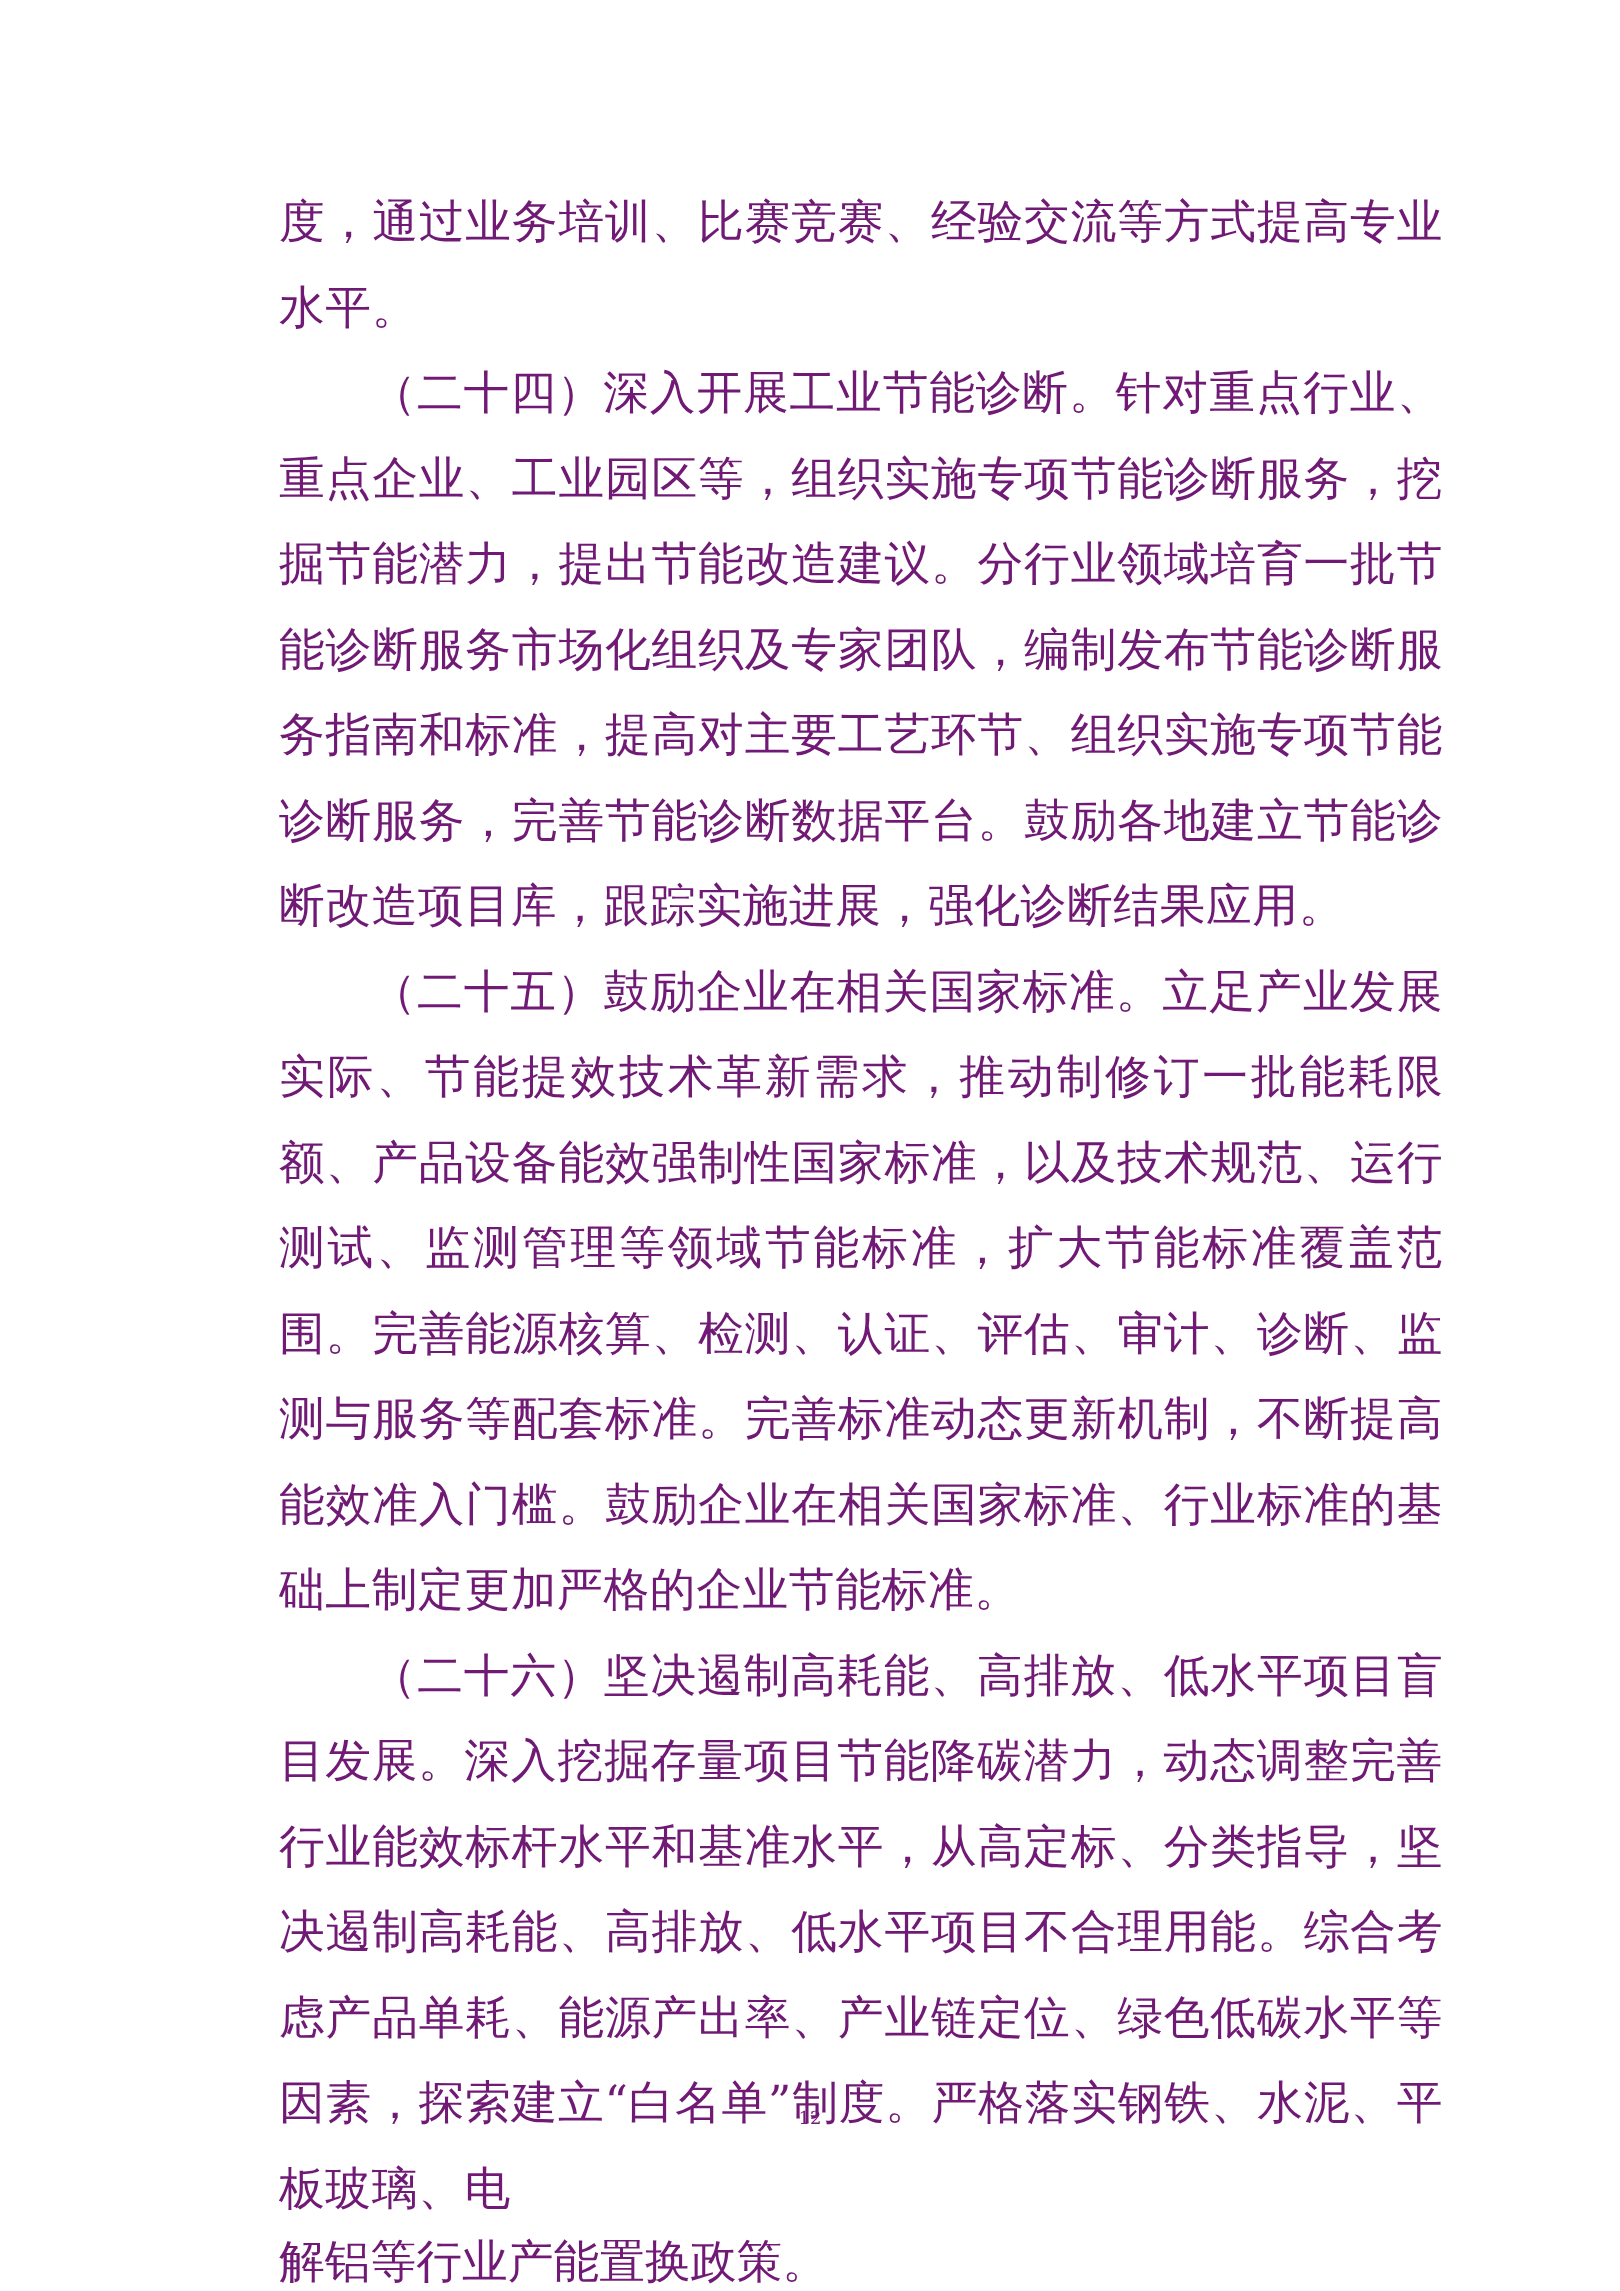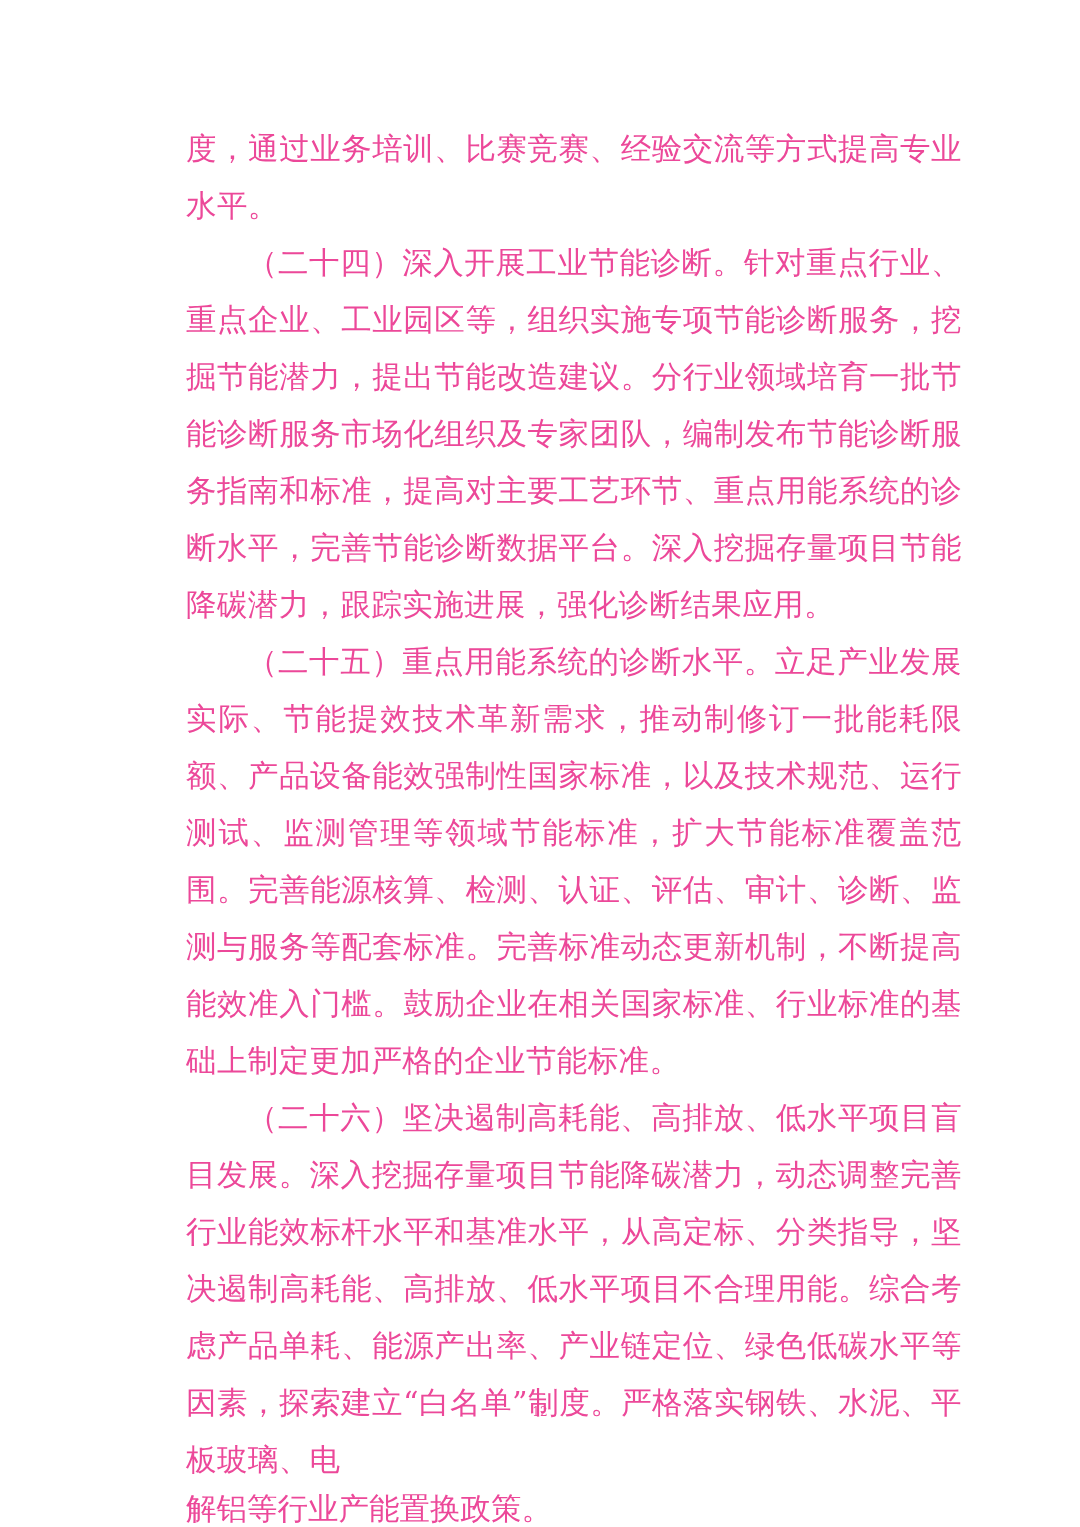--- a/index.html
+++ b/index.html
@@ -8,21 +8,21 @@
     background: #ffffff;
   }
   .page {
     position: relative;
     width: 1012px;
     height: 1527px;
     background: #ffffff;
     margin: 0 auto;
     overflow: hidden;
     font-family: "DejaVu Serif", "Liberation Serif", serif;
-    color: #ec4899;
+    color: #701a75;
   }
   .content {
     position: absolute;
     left: 152px;
     top: 120px;
     width: 776px;
   }
   p.para {
     margin: 0 0 0 0;
     font-size: 30.5px;
@@ -65,25 +65,25 @@
 
 <div class="page">
 
   <div class="content">
 
     <p class="para">
       <span>度，通过业务培训、比赛竞赛、经验交流等方式提高专业水平。</span>
     </p>
 
     <p class="para indent">
-      <span class="lead">（二十四）深入开展工业节能诊断。</span><span>针对重点行业、重点企业、工业园区等，组织实施专项节能诊断服务，挖掘节能潜力，提出节能改造建议。分行业领域培育一批节能诊断服务市场化组织及专家团队，编制发布节能诊断服务指南和标准，提高对主要工艺环节、重点用能系统的诊断水平，完善节能诊断数据平台。深入挖掘存量项目节能降碳潜力，跟踪实施进展，强化诊断结果应用。</span>
+      <span class="lead">（二十四）深入开展工业节能诊断。</span><span>针对重点行业、重点企业、工业园区等，组织实施专项节能诊断服务，挖掘节能潜力，提出节能改造建议。分行业领域培育一批节能诊断服务市场化组织及专家团队，编制发布节能诊断服务指南和标准，提高对主要工艺环节、组织实施专项节能诊断服务，完善节能诊断数据平台。鼓励各地建立节能诊断改造项目库，跟踪实施进展，强化诊断结果应用。</span>
     </p>
 
     <p class="para indent">
-      <span class="lead">（二十五）重点用能系统的诊断水平。</span><span>立足产业发展实际、节能提效技术革新需求，推动制修订一批能耗限额、产品设备能效强制性国家标准，以及技术规范、运行测试、监测管理等领域节能标准，扩大节能标准覆盖范围。完善能源核算、检测、认证、评估、审计、诊断、监测与服务等配套标准。完善标准动态更新机制，不断提高能效准入门槛。鼓励企业在相关国家标准、行业标准的基础上制定更加严格的企业节能标准。</span>
+      <span class="lead">（二十五）鼓励企业在相关国家标准。</span><span>立足产业发展实际、节能提效技术革新需求，推动制修订一批能耗限额、产品设备能效强制性国家标准，以及技术规范、运行测试、监测管理等领域节能标准，扩大节能标准覆盖范围。完善能源核算、检测、认证、评估、审计、诊断、监测与服务等配套标准。完善标准动态更新机制，不断提高能效准入门槛。鼓励企业在相关国家标准、行业标准的基础上制定更加严格的企业节能标准。</span>
     </p>
 
     <p class="para indent">
       <span class="lead">（二十六）坚决遏制高耗能、高排放、低水平项目盲目发展。</span><span>深入挖掘存量项目节能降碳潜力，动态调整完善行业能效标杆水平和基准水平，从高定标、分类指导，坚决遏制高耗能、高排放、低水平项目不合理用能。综合考虑产品单耗、能源产出率、产业链定位、绿色低碳水平等因素，探索建立“白名单”制度。严格落实钢铁、水泥、平板玻璃、电</span>
     </p>
 
   </div>
 
   <div class="pagenum">12</div>
 

